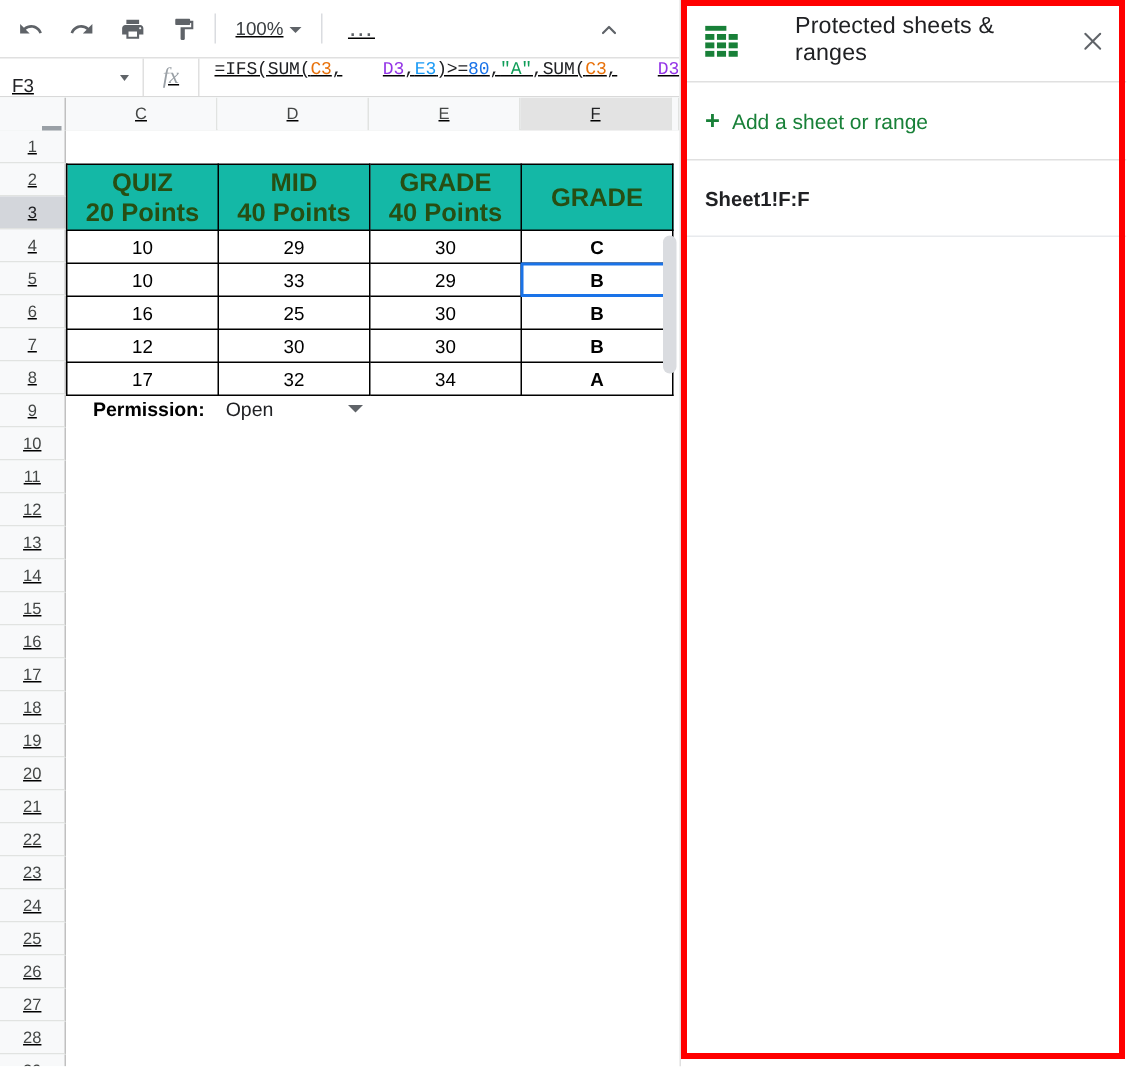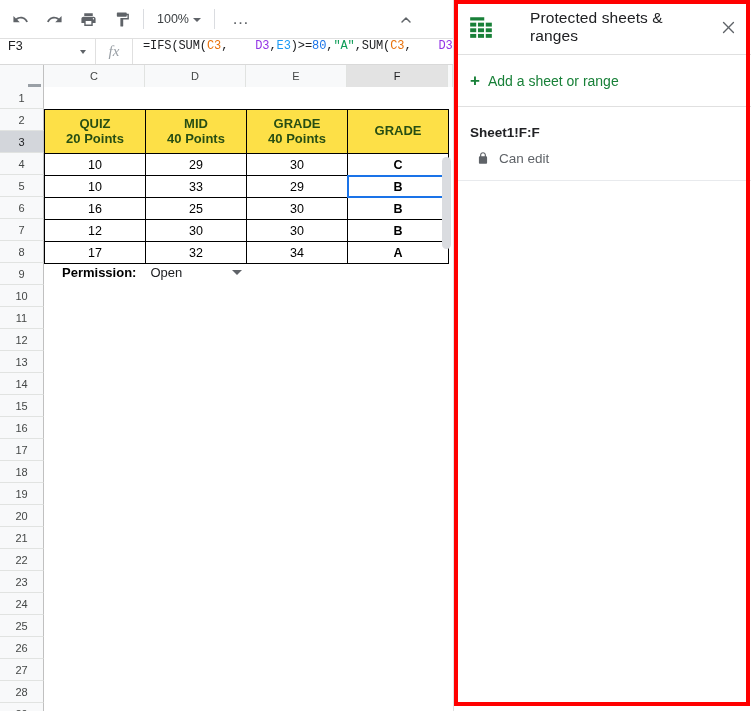--- a/index.html
+++ b/index.html
@@ -10,20 +10,21 @@
     overflow: hidden;
   }
   #app { position: relative; width: 751px; height: 711px; }
 
   
   #sheet-area {
     position: absolute; left: 0; top: 0;
     width: 453px; height: 711px;
     background: #ffffff;
     overflow: hidden;
+    text-decoration: underline;
   }
 
   
   #toolbar {
     position: relative; height: 38px; width: 453px;
     border-bottom: none; background: #fff;
     display: flex; align-items: center;
   }
   .tb-icon {
     width: 28px; height: 28px; margin-left: 6px;
@@ -54,21 +55,21 @@
   }
 
   
   #formula-bar {
     position: relative; height: 27px; width: 453px;
     display: flex; align-items: stretch;
     border-top: 1px solid #e0e0e0; border-bottom: 1px solid #d9d9d9;
     background: #fff;
   }
   #name-box {
-    width: 95px; display: flex; align-items: flex-start;
+    width: 95px; display: flex; align-items: flex-end;
     padding-left: 8px; font-size: 12.5px; color: #202124;
     position: relative;
   }
   #name-box .nb-caret {
     position: absolute; right: 9px; top: 11px;
     width: 0; height: 0; border-left: 3.5px solid transparent;
     border-right: 3.5px solid transparent; border-top: 4px solid #5f6368;
   }
   #fx-wrap {
     width: 38px; display: flex; align-items: center; justify-content: center;
@@ -128,21 +129,21 @@
   #data-table {
     position: absolute; left: 0; top: 22px;
     border-collapse: collapse;
   }
   #data-table td {
     border: 1px solid #000;
     height: 22px; text-align: center; vertical-align: middle;
     font-size: 12.5px; color: #000; padding: 0;
   }
   #data-table td.hdr {
-    background: #fde047; font-weight: bold; font-size: 13px;
+    background: #14b8a6; font-weight: bold; font-size: 17px;
     color: #274e13; line-height: 1.12; height: 44px;
   }
   #data-table td.quiz-col { width: 101px; }
   #data-table td.mid-col  { width: 101px; }
   #data-table td.final-col{ width: 101px; }
   #data-table td.grade-col{ width: 101px; font-weight: bold; }
   #data-table td.val { font-weight: normal; }
   #data-table td.grade-val { font-weight: bold; }
 
   
@@ -422,25 +423,19 @@
     </div>
 
     <div id="add-range-row">
       <span id="add-range-plus">+</span>
       <span id="add-range-label">Add a sheet or range</span>
     </div>
 
     <div id="protection-list">
       <div class="protection-item">
         <div class="prot-range">Sheet1!F:F</div>
-        <div class="prot-perm-row">
-          <svg width="14" height="16" viewBox="0 0 24 24" fill="#5f6368">
-            <path d="M17 9V7c0-2.76-2.24-5-5-5S7 4.24 7 7v2c-1.1 0-2 .9-2 2v9c0 1.1.9 2 2 2h10c1.1 0 2-.9 2-2v-9c0-1.1-.9-2-2-2zM9 7c0-1.66 1.34-3 3-3s3 1.34 3 3v2H9V7z"></path>
-          </svg>
-          <span class="prot-perm-label">Can edit</span>
-        </div>
       </div>
     </div>
 
     <div id="panel-redbox"></div>
   </div>
 
 </div>
 
 </body></html>

